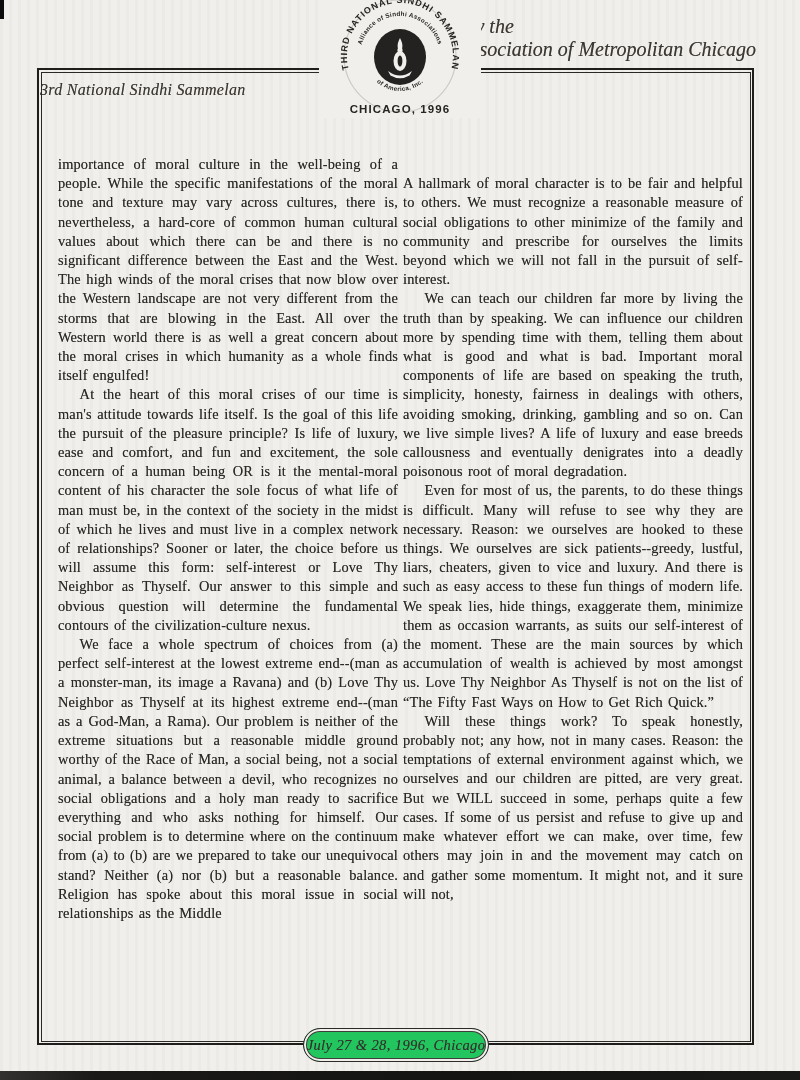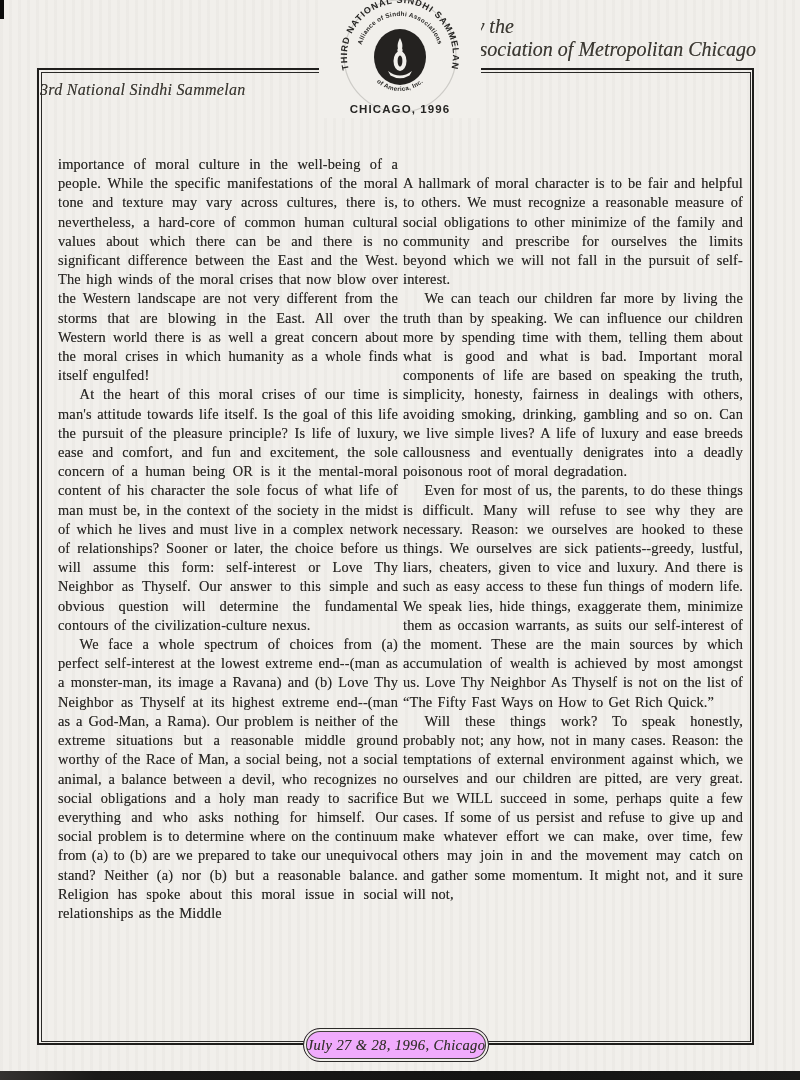--- a/index.html
+++ b/index.html
@@ -55,21 +55,21 @@
     font-size:14.4px; line-height:19.2px;
     letter-spacing:.15px; word-spacing:.1em;
     text-shadow:0 0 .5px rgba(43,41,38,.6);
   }
   .col p { text-indent:1.5em; }
   .col p.noindent { text-indent:0; }
   .col p.spaced { margin-top:19.2px; }
 
   .footer-banner {
     position:absolute; left:396px; top:1028px; transform:translateX(-50%);
-    width:186px; height:34px; background:#f0abfc;
+    width:186px; height:34px; background:#22c55e;
     border:1.5px solid #2b2a28; border-radius:17px;
     box-shadow: inset 0 0 0 2px #f1efeb, inset 0 0 0 3px #403e3a;
     display:flex; align-items:center; justify-content:center;
     z-index:3;
   }
   .footer-banner span {
     font-style:italic; font-size:14.5px; letter-spacing:.4px; color:#34312c;
     text-shadow:0 0 .5px rgba(52,49,44,.5);
   }
 

